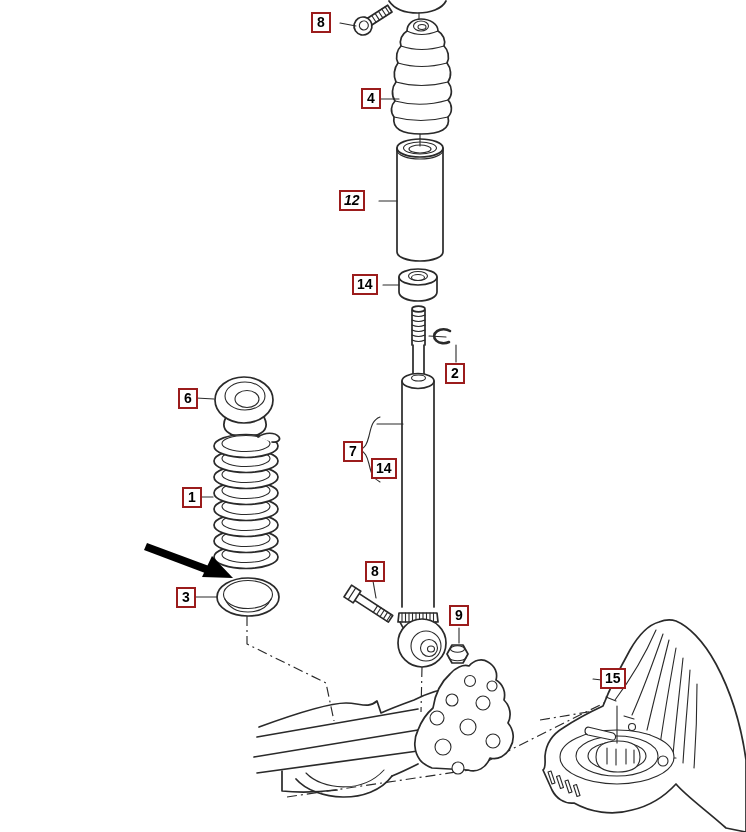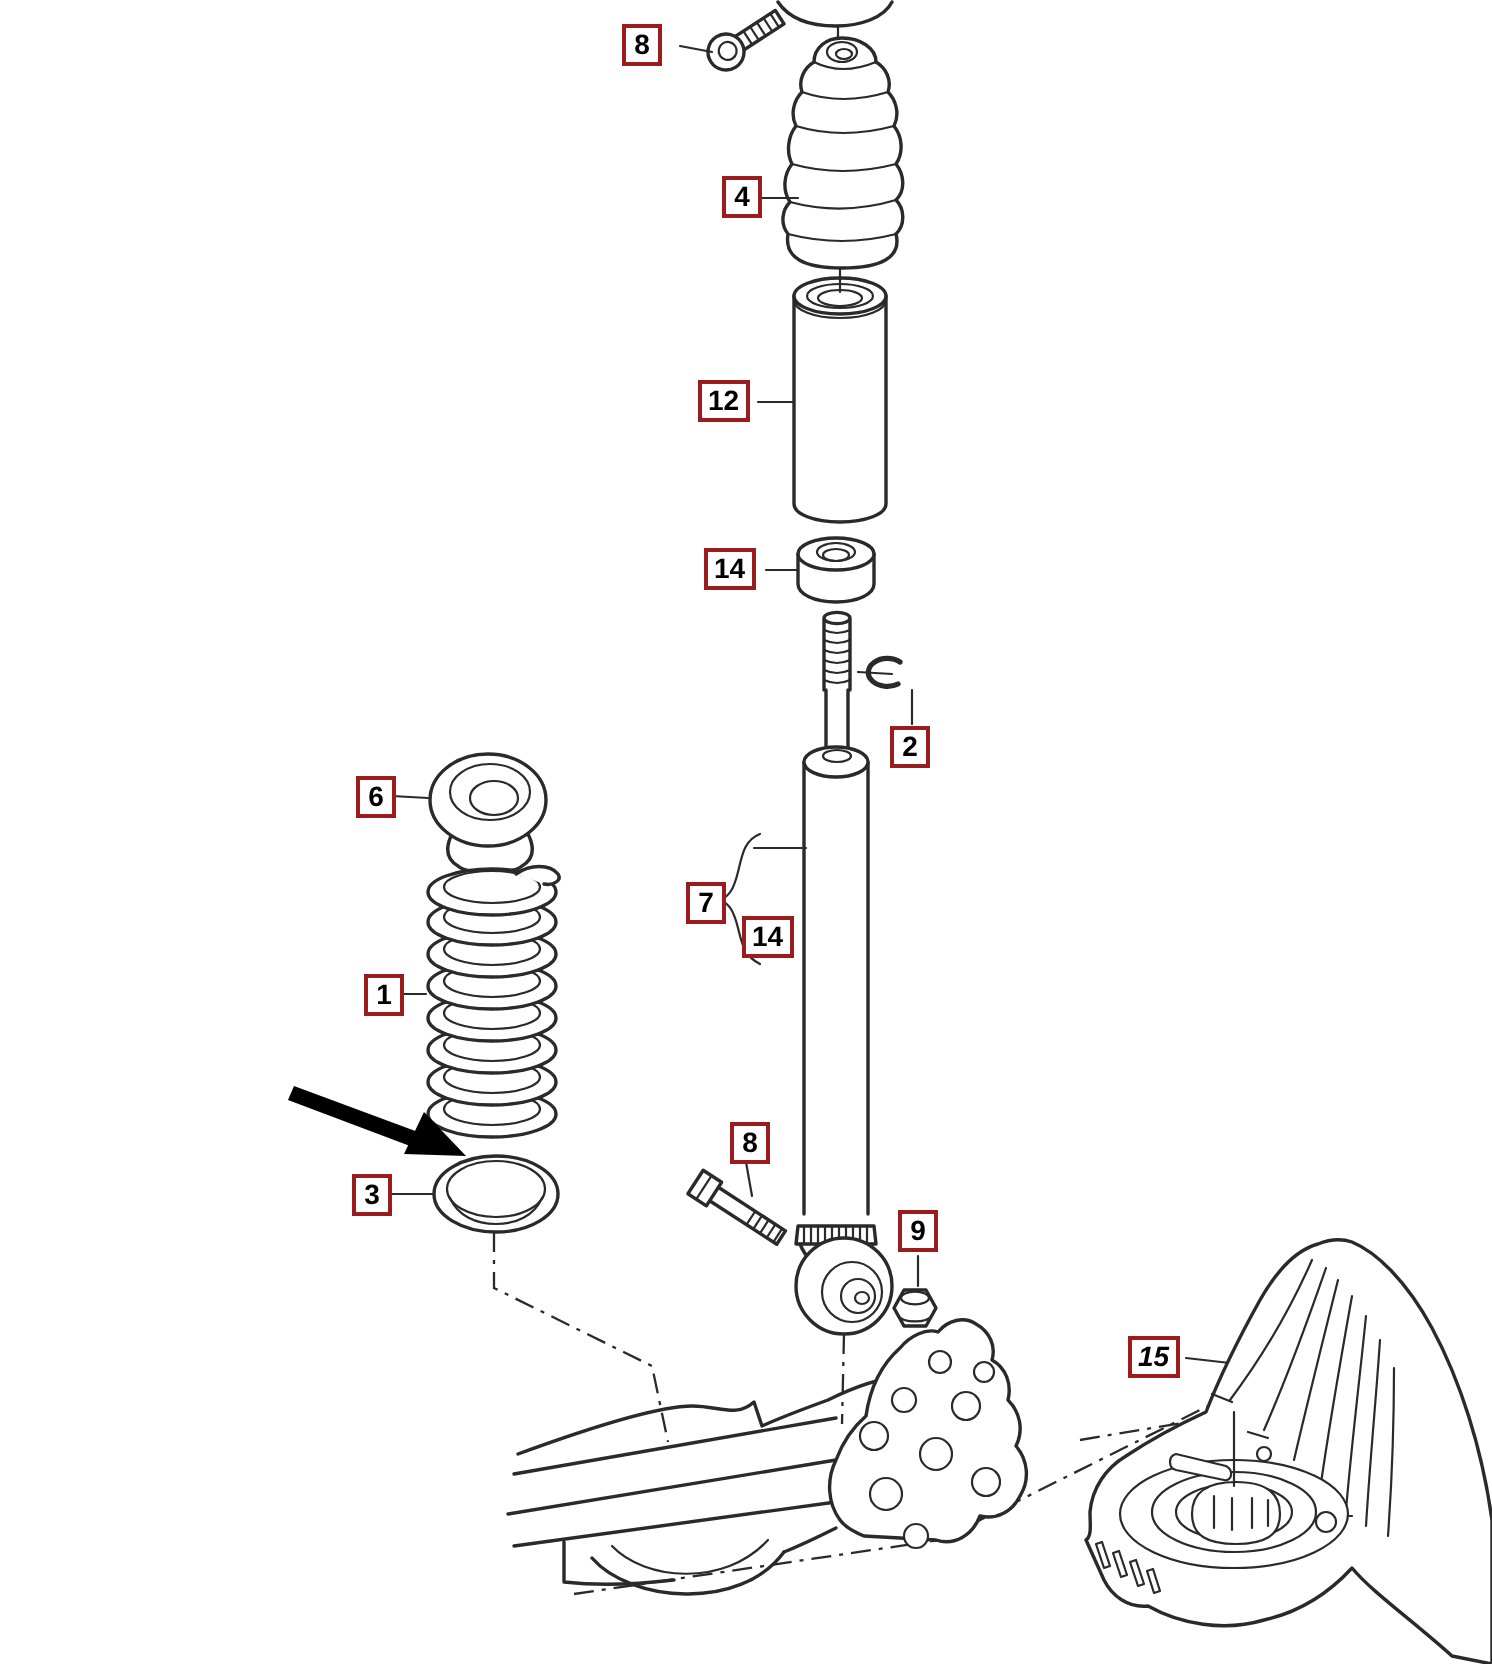--- a/index.html
+++ b/index.html
@@ -223,27 +223,27 @@
       <circle class="thin" cx="632" cy="727" r="3.5"></circle>
       <path class="thinw" d="M588,727 C584,728 584,734 588,735 L612,740 C616,741 617,735 613,733 Z"></path>
       <path class="thin" d="M548,772 l3,-1 l4,12 l-3,1 Z M556.5,776.5 l3,-1 l4,12 l-3,1 Z M565,781 l3,-1 l4,12 l-3,1 Z M573.5,785.5 l3,-1 l3.5,11 l-3,1 Z"></path>
     </g>
 
   </svg>
 
   <div>
       <div class="callout" style="left: 311px; top: 12px;">8</div>
       <div class="callout" style="left: 361px; top: 88px;">4</div>
-      <div class="callout" style="left: 349px; top: 190px;">12</div>
+      <div class="callout" style="left: 339px; top: 190px; font-style: italic;">12</div>
       <div class="callout" style="left: 352px; top: 274px;">14</div>
       <div class="callout" style="left: 445px; top: 363px;">2</div>
       <div class="callout" style="left: 178px; top: 388px;">6</div>
       <div class="callout" style="left: 182px; top: 487px;">1</div>
       <div class="callout" style="left: 343px; top: 441px;">7</div>
       <div class="callout" style="left: 371px; top: 458px;">14</div>
       <div class="callout" style="left: 176px; top: 587px;">3</div>
       <div class="callout" style="left: 365px; top: 561px;">8</div>
       <div class="callout" style="left: 449px; top: 605px;">9</div>
-      <div class="callout" style="left: 564px; top: 668px; font-style: italic;">15</div>
+      <div class="callout" style="left: 600px; top: 668px;">15</div>
     </div>
 
 
 </div>
 
 </body></html>

